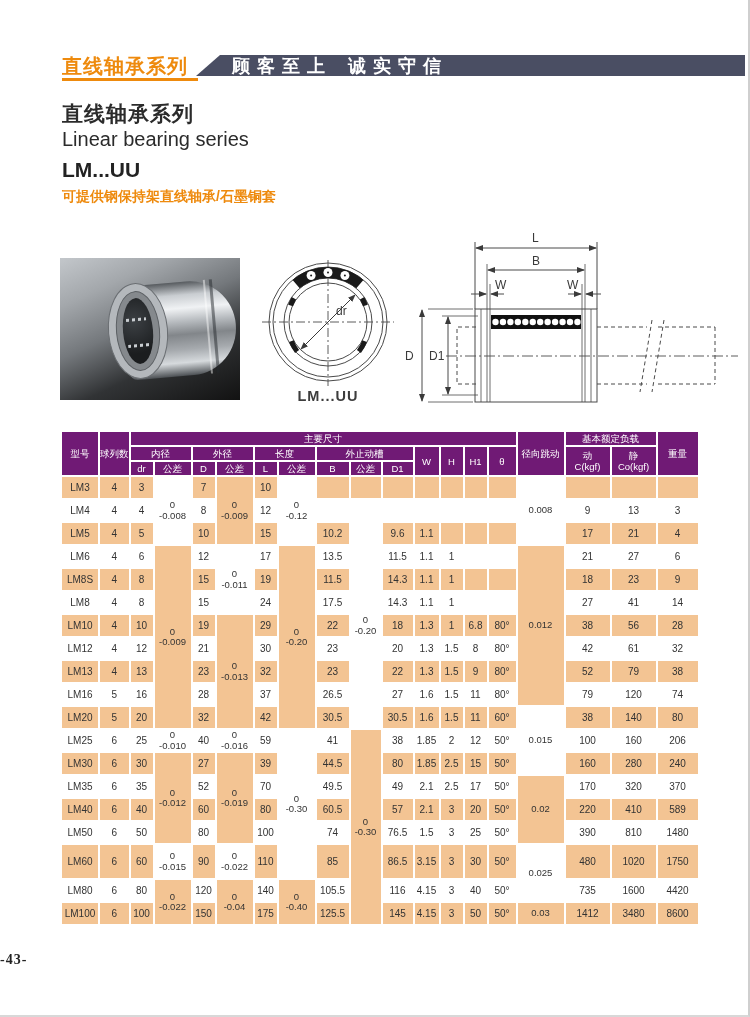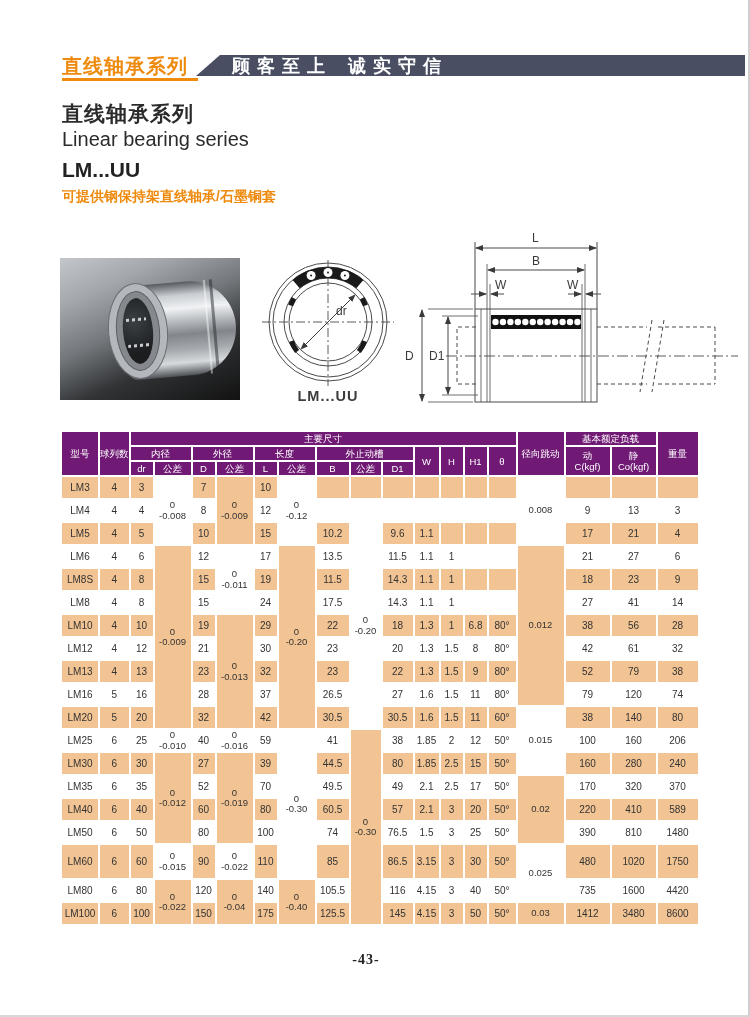--- a/index.html
+++ b/index.html
@@ -46,21 +46,21 @@
 
   
   .spec-table{position:absolute;left:60px;top:430px;border-collapse:separate;border-spacing:2px;table-layout:fixed;}
   .spec-table th{background:#701a75;color:#fff;font-weight:normal;font-size:9.5px;padding:1px 0;line-height:11px;white-space:nowrap;}
   .spec-table td{text-align:center;font-size:10px;height:21px;padding:0;color:#333;line-height:11px;}
   .spec-table td.oc{background:#F3C493;}
   .spec-table td.wc{background:#fff;}
   .spec-table td.tol{font-size:9.5px;line-height:10.5px;}
   .spec-table tbody tr:nth-child(17) td{height:33px;}
 
-  .footer{position:absolute;left:0;top:952px;width:732px;text-align:center;
+  .footer{position:absolute;left:0;top:952px;width:732px;
           font-family:"Liberation Serif","DejaVu Serif",serif;font-weight:bold;font-size:14px;color:#222;letter-spacing:1px;}
 </style>
 </head>
 <body>
 
 <div class="page-frame"></div>
 
 <div class="brand">直线轴承系列</div>
 <div class="brand-underline"></div>
 <div class="band">

